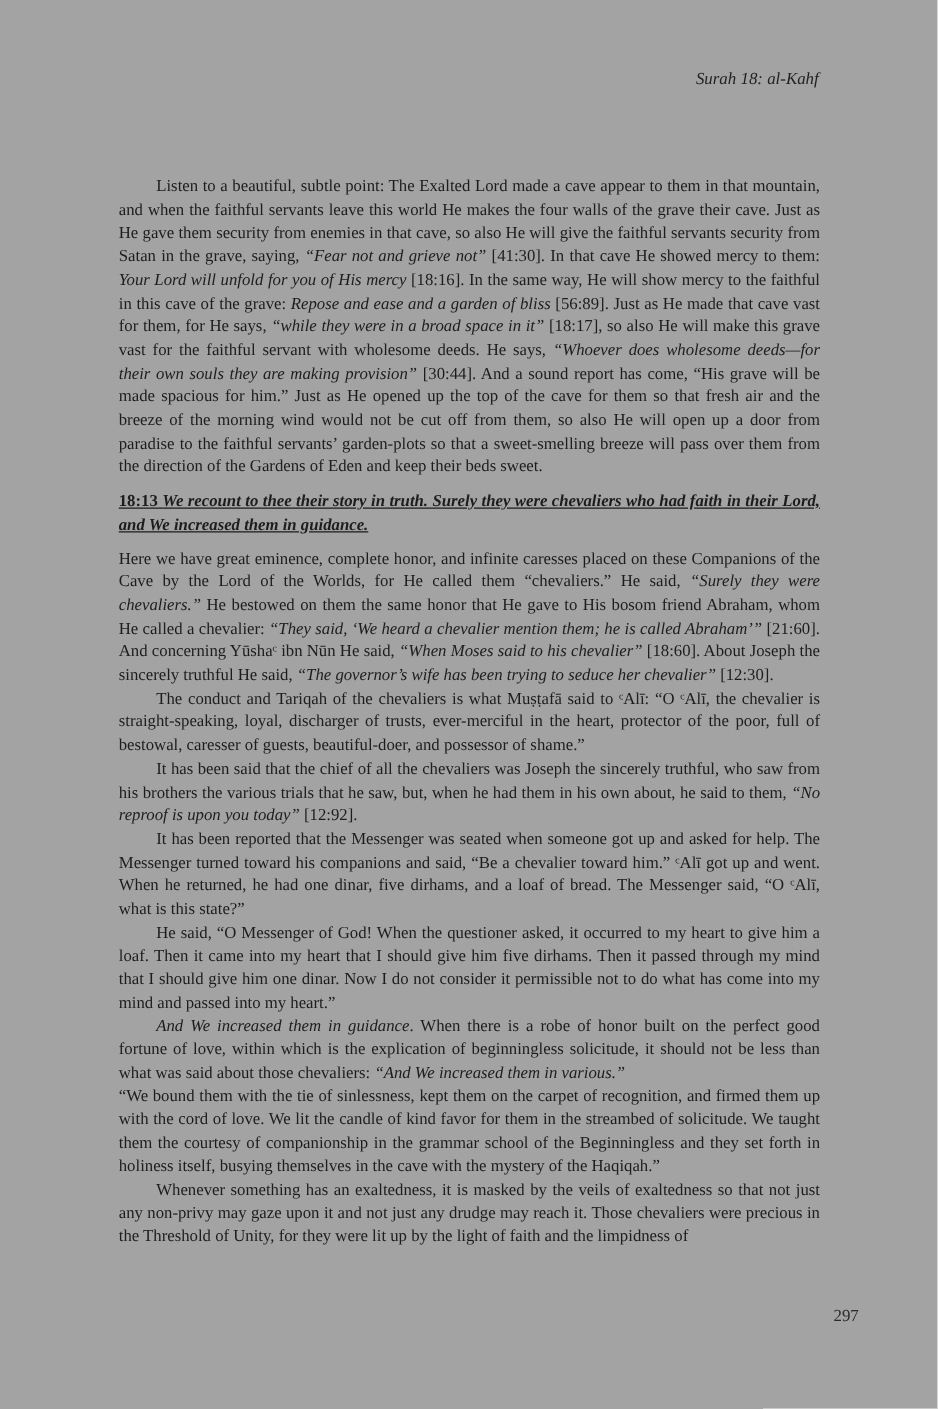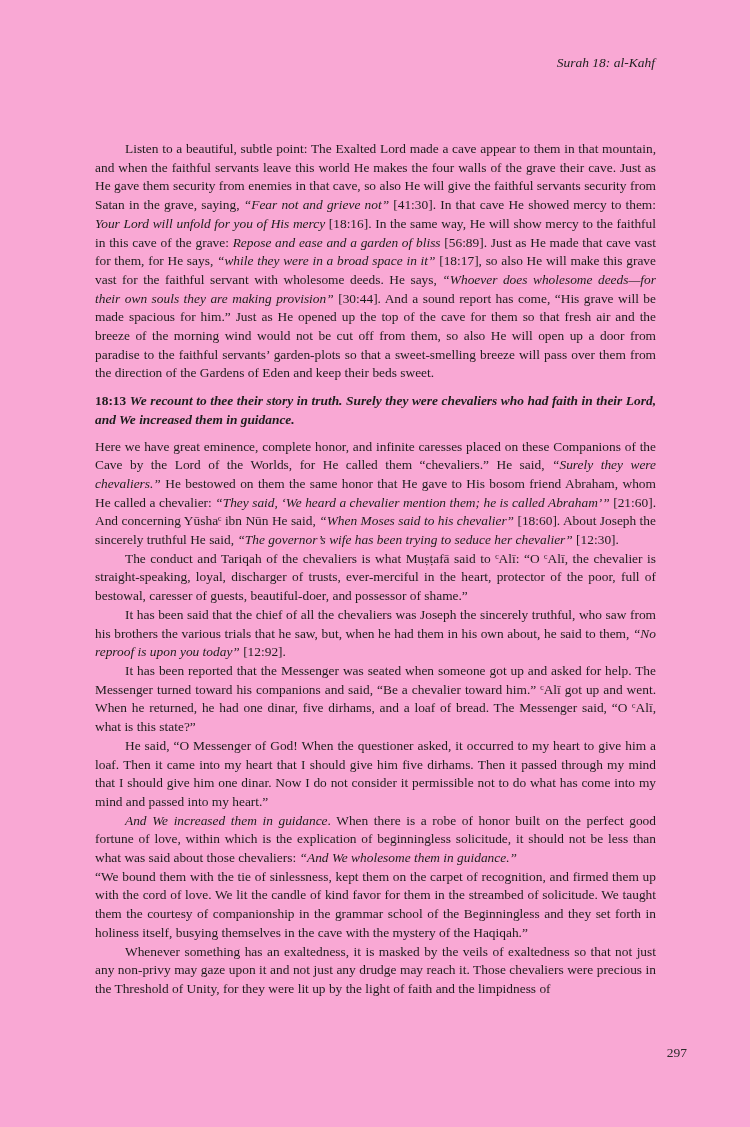--- a/index.html
+++ b/index.html
@@ -4,21 +4,21 @@
 <style>
   html, body {
     margin: 0;
     padding: 0;
     background: #ffffff;
   }
   .page {
     position: relative;
     width: 750px;
     height: 1127px;
-    background: #f9a8d4;
+    background: #a3a3a3;
     overflow: hidden;
     font-family: "Liberation Serif", "DejaVu Serif", serif;
     color: #1d1d1d;
   }
   .running-head {
     position: absolute;
     top: 55px;
     right: 95px;
     font-size: 13.5px;
     font-style: italic;
@@ -41,21 +41,21 @@
   .content p.indent {
     text-indent: 30px;
   }
   .content p.verse {
     font-weight: bold;
     font-style: italic;
     margin-top: 9px;
     margin-bottom: 8px;
   }
   .content span.i { font-style: italic; }
-  .content span.b { font-weight: bold; }
+  .content span.b { font-weight: bold; text-decoration: underline; }
   .content span.r { font-style: normal; }
   .pagenum {
     position: absolute;
     top: 1045px;
     right: 63px;
     font-size: 13.5px;
     color: #2a2a2a;
     font-family: Liberation Serif, serif;
   }
 </style>
@@ -66,19 +66,19 @@
   <div class="running-head">Surah 18: al-Kahf</div>
 
   <main class="content">
       <p class="body indent"><span>Listen to a beautiful, subtle point:  The Exalted Lord made a cave appear to them in that mountain, and when the faithful servants leave this world He makes the four walls of the grave their cave.  Just as He gave them security from enemies in that cave, so also He will give the faithful servants security from Satan in the grave, saying, </span><span class="i">“Fear not and grieve not”</span><span> [41:30].  In that cave He showed mercy to them: </span><span class="i">Your Lord will unfold for you of His mercy</span><span> [18:16].  In the same way, He will show mercy to the faithful in this cave of the grave:  </span><span class="i">Repose and ease and a garden of bliss</span><span> [56:89].  Just as He made that cave vast for them, for He says, </span><span class="i">“while they were in a broad space in it”</span><span> [18:17], so also He will make this grave vast for the faithful servant with wholesome deeds.  He says, </span><span class="i">“Whoever does wholesome deeds—for their own souls they are making provision”</span><span> [30:44].  And a sound report has come, “His grave will be made spacious for him.”  Just as He opened up the top of the cave for them so that fresh air and the breeze of the morning wind would not be cut off from them, so also He will open up a door from paradise to the faithful servants’ garden-plots so that a sweet-smelling breeze will pass over them from the direction of the Gardens of Eden and keep their beds sweet.</span></p>
       <p class="verse"><span class="b r">18:13  </span><span class="i b">We recount to thee their story in truth.  Surely they were chevaliers who had faith in their Lord, and We increased them in guidance.</span></p>
       <p class="body"><span>Here we have great eminence, complete honor, and infinite caresses placed on these Companions of the Cave by the Lord of the Worlds, for He called them “chevaliers.”  He said, </span><span class="i">“Surely they were chevaliers.”</span><span>  He bestowed on them the same honor that He gave to His bosom friend Abraham, whom He called a chevalier:  </span><span class="i">“They said, ‘We heard a chevalier mention them; he is called Abraham’”</span><span> [21:60].  And concerning Yūshaᶜ ibn Nūn He said, </span><span class="i">“When Moses said to his chevalier”</span><span> [18:60].  About Joseph the sincerely truthful He said, </span><span class="i">“The governor’s wife has been trying to seduce her chevalier”</span><span> [12:30].</span></p>
       <p class="body indent"><span>The conduct and Tariqah of the chevaliers is what Muṣṭafā said to ᶜAlī: “O ᶜAlī, the chevalier is straight-speaking, loyal, discharger of trusts, ever-merciful in the heart, protector of the poor, full of bestowal, caresser of guests, beautiful-doer, and possessor of shame.”</span></p>
       <p class="body indent"><span>It has been said that the chief of all the chevaliers was Joseph the sincerely truthful, who saw from his brothers the various trials that he saw, but, when he had them in his own about, he said to them, </span><span class="i">“No reproof is upon you today”</span><span> [12:92].</span></p>
       <p class="body indent"><span>It has been reported that the Messenger was seated when someone got up and asked for help.  The Messenger turned toward his companions and said, “Be a chevalier toward him.”  ᶜAlī got up and went.  When he returned, he had one dinar, five dirhams, and a loaf of bread.  The Messenger said, “O ᶜAlī, what is this state?”</span></p>
       <p class="body indent"><span>He said, “O Messenger of God!  When the questioner asked, it occurred to my heart to give him a loaf.  Then it came into my heart that I should give him five dirhams.  Then it passed through my mind that I should give him one dinar.  Now I do not consider it permissible not to do what has come into my mind and passed into my heart.”</span></p>
-      <p class="body indent"><span class="i">And We increased them in guidance</span><span>.  When there is a robe of honor built on the perfect good fortune of love, within which is the explication of beginningless solicitude, it should not be less than what was said about those chevaliers: </span><span class="i">“And We wholesome them in guidance.”</span></p>
+      <p class="body indent"><span class="i">And We increased them in guidance</span><span>.  When there is a robe of honor built on the perfect good fortune of love, within which is the explication of beginningless solicitude, it should not be less than what was said about those chevaliers: </span><span class="i">“And We increased them in various.”</span></p>
       <p class="body"><span>“We bound them with the tie of sinlessness, kept them on the carpet of recognition, and firmed them up with the cord of love.  We lit the candle of kind favor for them in the streambed of solicitude.  We taught them the courtesy of companionship in the grammar school of the Beginningless and they set forth in holiness itself, busying themselves in the cave with the mystery of the Haqiqah.”</span></p>
       <p class="body indent"><span>Whenever something has an exaltedness, it is masked by the veils of exaltedness so that not just any non-privy may gaze upon it and not just any drudge may reach it.  Those chevaliers were precious in the Threshold of Unity, for they were lit up by the light of faith and the limpidness of</span></p>
     </main>
 
   <div class="pagenum">297</div>
 </div>
 
 </body></html>

